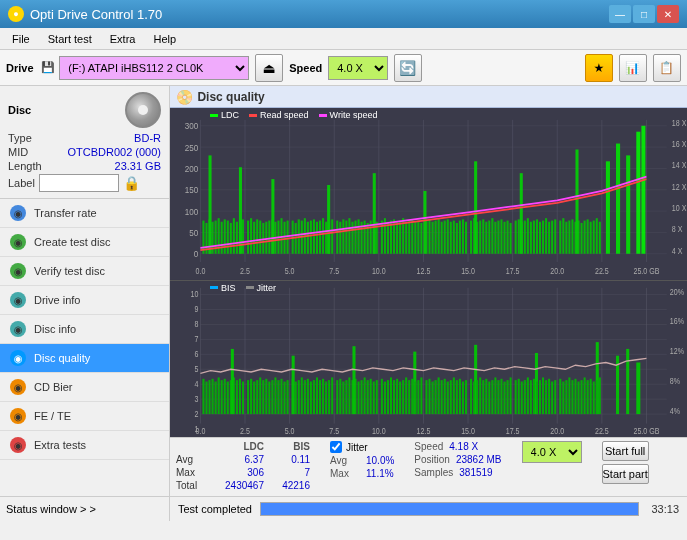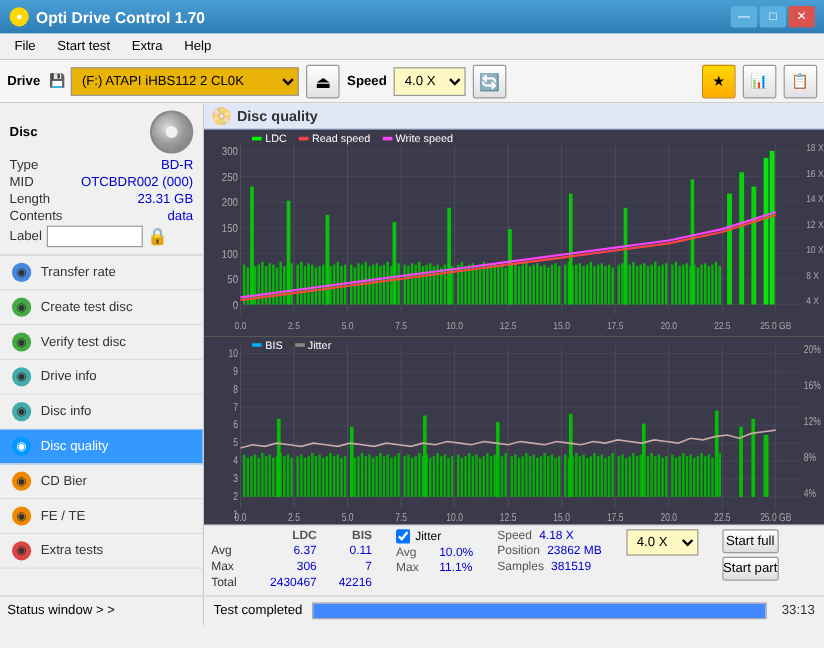--- a/index.html
+++ b/index.html
@@ -9,21 +9,21 @@
       background: linear-gradient(to bottom, #4a9fd5, #2e7db5);
       color: white;
       height: 28px;
       display: flex;
       align-items: center;
       padding: 0 8px;
       justify-content: space-between;
     }
     .title-bar-left { display: flex; align-items: center; gap: 6px; }
     .title-bar-icon { width: 16px; height: 16px; background: #ffd700; border-radius: 50%; display: flex; align-items: center; justify-content: center; font-size: 9px; }
-    .title-bar-title { font-size: 13px; font-weight: 700; }
+    .title-bar-title { font-size: 13px; font-weight: 400; }
     .title-bar-controls { display: flex; gap: 2px; }
     .title-btn { width: 22px; height: 18px; border: none; cursor: pointer; font-size: 10px; display: flex; align-items: center; justify-content: center; border-radius: 2px; }
     .title-btn-min { background: #5aafde; color: white; }
     .title-btn-max { background: #5aafde; color: white; }
     .title-btn-close { background: #d9534f; color: white; }
     
     .menu-bar {
       background: #f0f0f0;
       height: 22px;
       display: flex;
@@ -40,28 +40,28 @@
       display: flex;
       align-items: center;
       padding: 0 6px;
       border-bottom: 1px solid #ccc;
       gap: 6px;
     }
     .drive-label { font-size: 11px; font-weight: bold; margin-right: 2px; }
     .drive-select {
       height: 24px;
       border: 1px solid #999;
-      background: #eab308;
+      background: #f0abfc;
       font-size: 11px;
       padding: 0 4px;
       width: 190px;
     }
     .toolbar-btn { width: 28px; height: 28px; border: 1px solid #999; background: linear-gradient(to bottom, #fff, #e0e0e0); cursor: pointer; display: flex; align-items: center; justify-content: center; border-radius: 2px; font-size: 14px; }
     .speed-label { font-size: 11px; font-weight: bold; }
-    .speed-select { height: 24px; border: 1px solid #999; background: #fef9c3; font-size: 11px; padding: 0 4px; width: 60px; }
+    .speed-select { height: 24px; border: 1px solid #999; background: #bef264; font-size: 11px; padding: 0 4px; width: 60px; }
     .spacer { flex: 1; }
     
     .main-layout {
       display: flex;
       height: calc(540px - 28px - 22px - 36px - 24px - 20px);
     }
     
     .sidebar {
       width: 170px;
       background: #f0f0f0;
@@ -306,24 +306,20 @@
         <span class="disc-row-label">Type</span>
         <span class="disc-row-value">BD-R</span>
       </div>
       <div class="disc-row">
         <span class="disc-row-label">MID</span>
         <span class="disc-row-value">OTCBDR002 (000)</span>
       </div>
       <div class="disc-row">
         <span class="disc-row-label">Length</span>
         <span class="disc-row-value">23.31 GB</span>
-      </div>
-      <div class="disc-row">
-        <span class="disc-row-label">Contents</span>
-        <span class="disc-row-value">data</span>
       </div>
       <div class="label-row">
         <span class="disc-row-label">Label</span>
         <input class="label-input" type="text" value="" style="">
         <span style="font-size:14px;cursor:pointer;">🔒</span>
       </div>
     </div>
 
     <div class="nav-items">
       <div class="nav-item">

